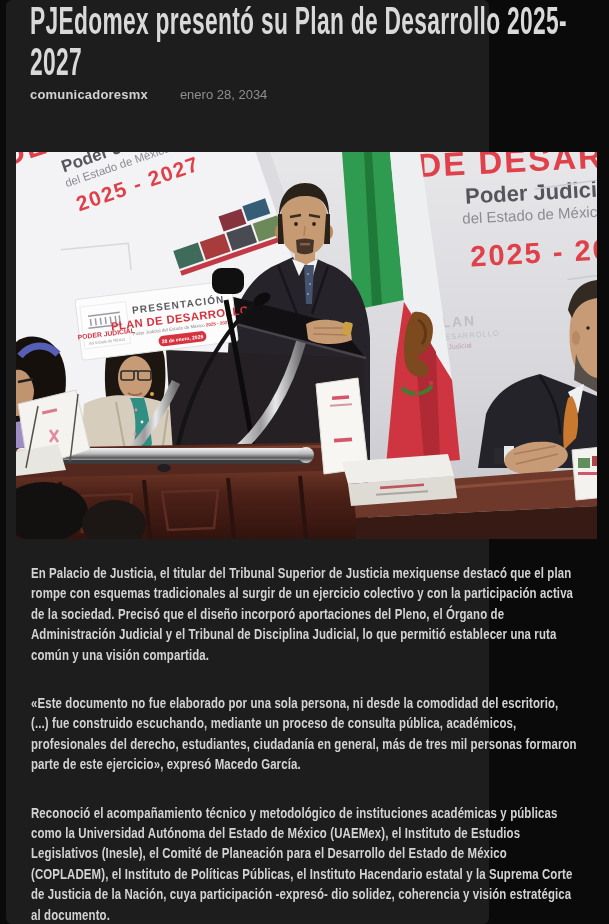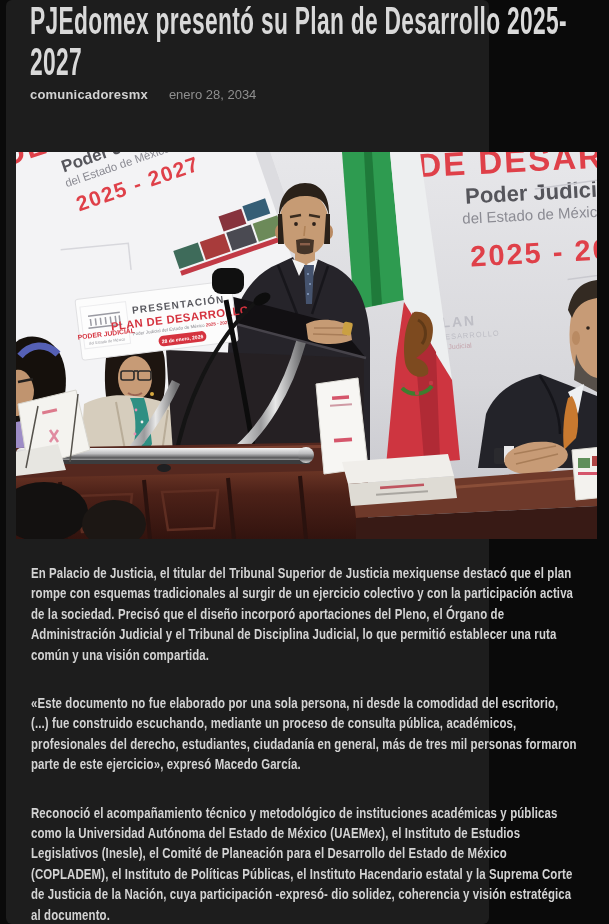--- a/index.html
+++ b/index.html
@@ -19,21 +19,21 @@
   h1.title{
     position:absolute;left:24px;top:1px;margin:0;
     width:930px;
     transform:scaleX(0.60);transform-origin:0 0;
     font-size:38px;line-height:41px;font-weight:700;
     color:#d9d9d9;letter-spacing:0.5px;
   }
   h1.title .tline{display:block;}
   .byline{
     position:absolute;left:24px;top:87px;
-    display:flex;align-items:baseline;gap:21px;
+    display:flex;align-items:baseline;gap:32px;
     font-size:13px;
   }
   .byline .author{font-weight:700;color:#d2d2d2;letter-spacing:0.2px;}
   .byline .date{color:#8f8f8f;}
   .photo{
     position:absolute;left:10px;top:152px;
     width:581px;height:387px;overflow:hidden;
     background:#d9d9dd;
   }
   .photo svg{display:block;}

